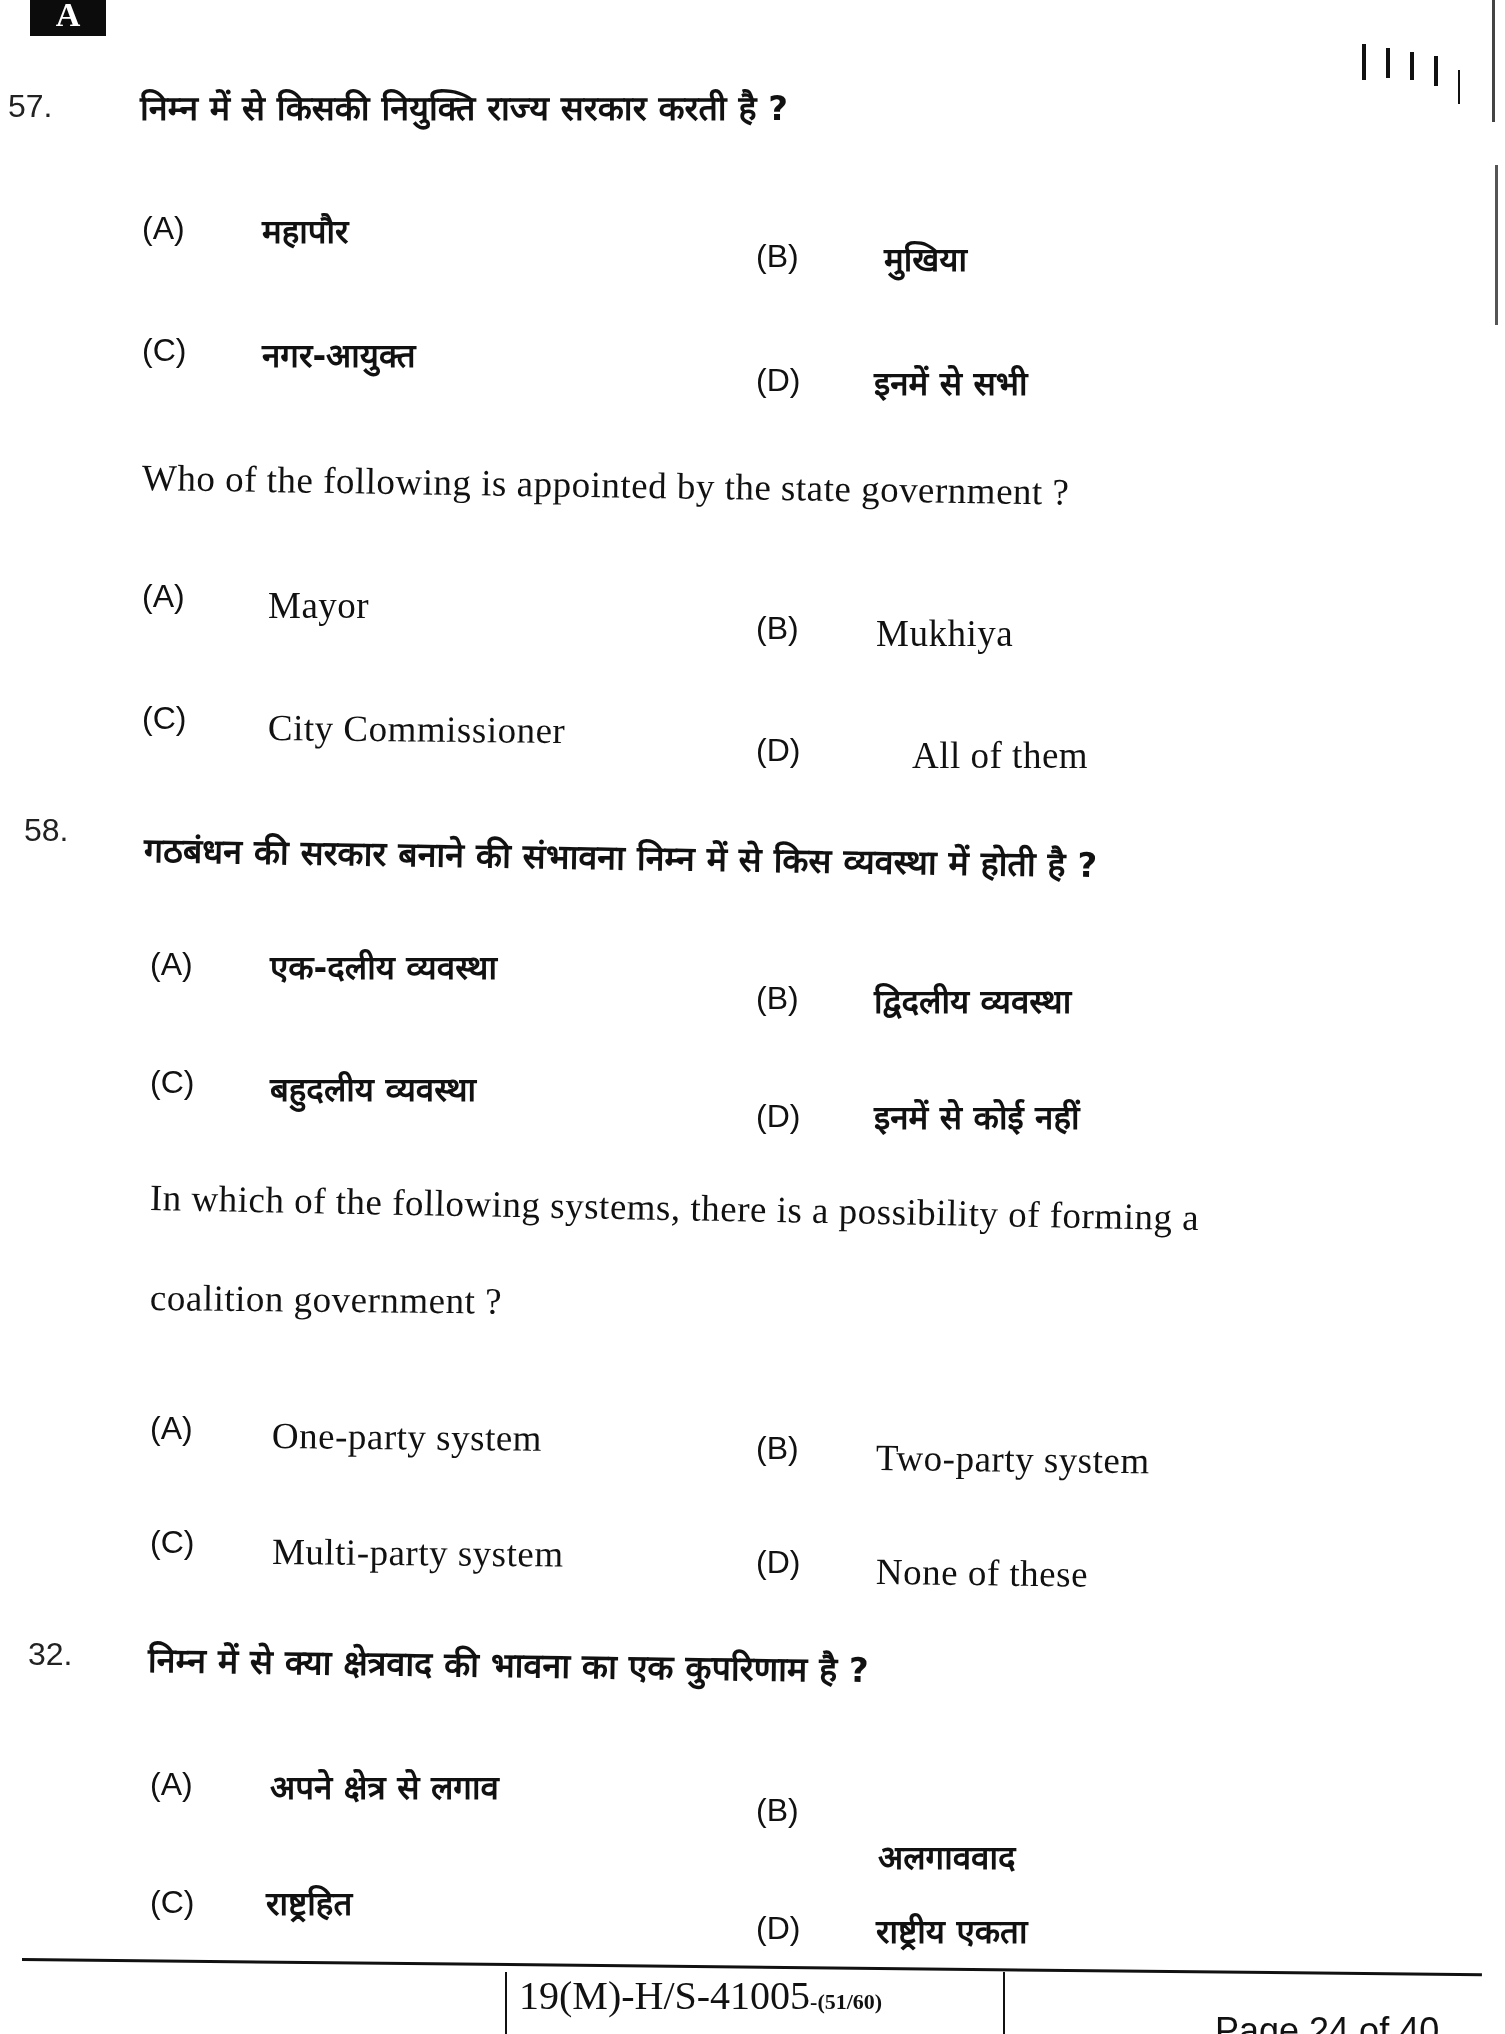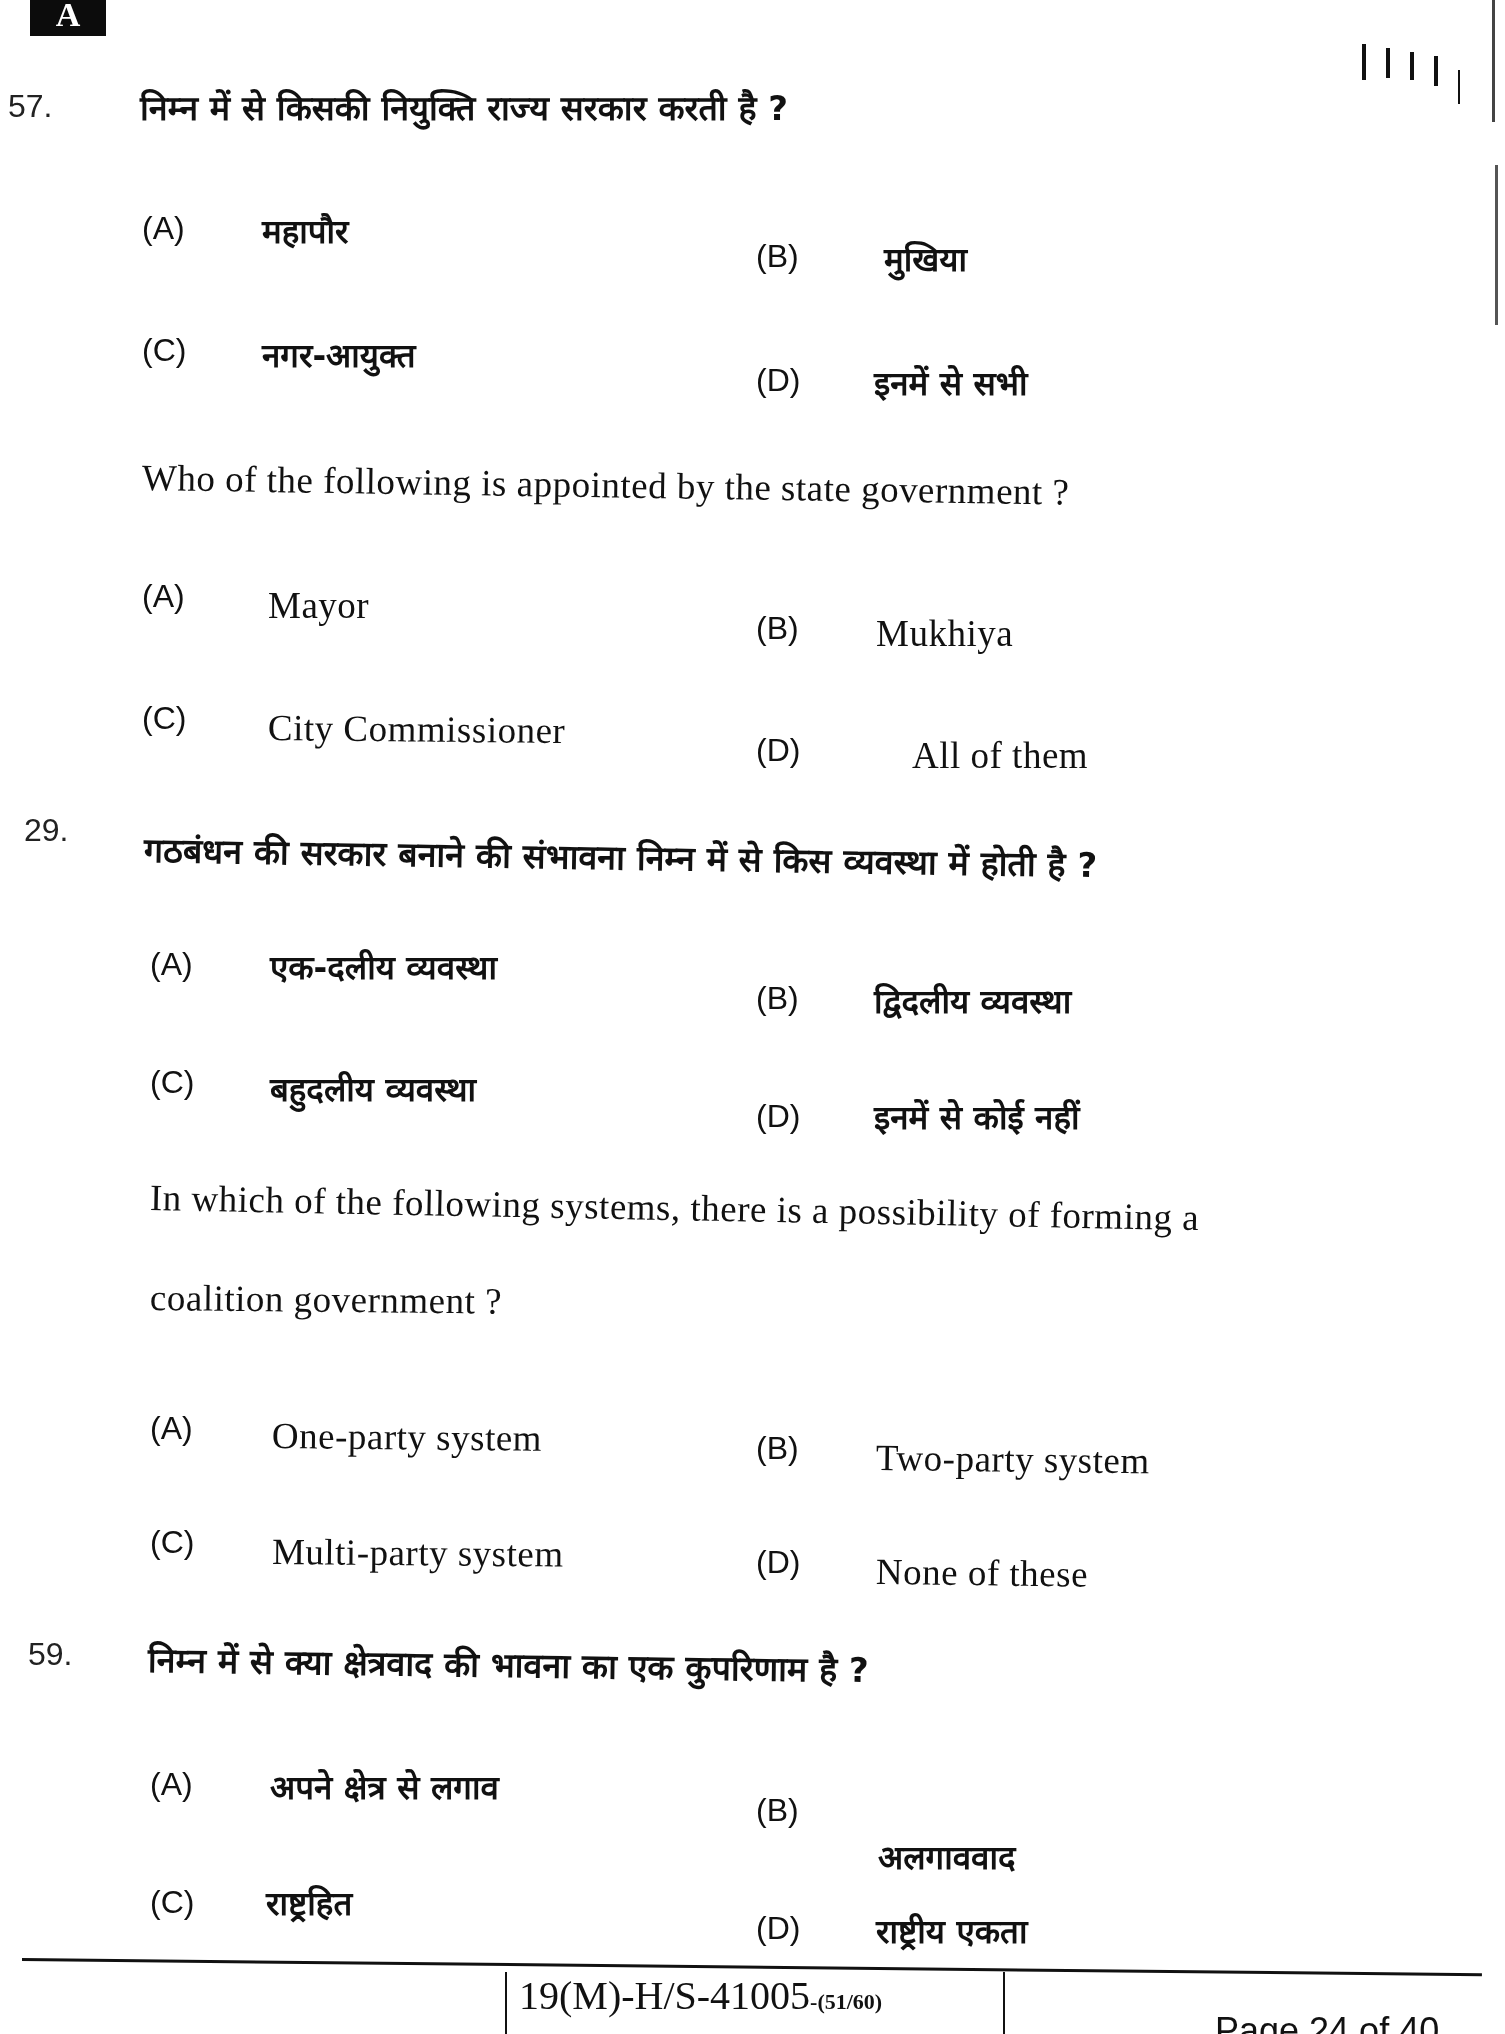--- a/index.html
+++ b/index.html
@@ -84,21 +84,21 @@
   <span class="opt-en" style="left:268px;top:584px">Mayor</span>
   <span class="opt-label" style="left:756px;top:610px">(B)</span>
   <span class="opt-en" style="left:876px;top:612px">Mukhiya</span>
   <span class="opt-label" style="left:142px;top:700px">(C)</span>
   <span class="opt-en" style="left:268px;top:706px;transform:rotate(0.6deg);transform-origin:left">City Commissioner</span>
   <span class="opt-label" style="left:756px;top:732px">(D)</span>
   <span class="opt-en" style="left:912px;top:734px">All of them</span>
 </div>
 
 <div>
-  <span class="q-num" style="left:24px;top:812px">29.</span>
+  <span class="q-num" style="left:24px;top:812px">58.</span>
   <span class="q-text-hi" style="left:144px;top:826px;transform:rotate(0.9deg);transform-origin:left">गठबंधन की सरकार बनाने की संभावना निम्न में से किस व्यवस्था में होती है ?</span>
 
   <span class="opt-label" style="left:150px;top:946px">(A)</span>
   <span class="opt-hi" style="left:270px;top:944px">एक-दलीय व्यवस्था</span>
   <span class="opt-label" style="left:756px;top:980px">(B)</span>
   <span class="opt-hi" style="left:874px;top:978px">द्विदलीय व्यवस्था</span>
   <span class="opt-label" style="left:150px;top:1064px">(C)</span>
   <span class="opt-hi" style="left:270px;top:1066px">बहुदलीय व्यवस्था</span>
   <span class="opt-label" style="left:756px;top:1098px">(D)</span>
   <span class="opt-hi" style="left:874px;top:1094px">इनमें से कोई नहीं</span>
@@ -110,21 +110,21 @@
   <span class="opt-en" style="left:272px;top:1414px;transform:rotate(0.6deg);transform-origin:left">One-party system</span>
   <span class="opt-label" style="left:756px;top:1430px">(B)</span>
   <span class="opt-en" style="left:876px;top:1436px;transform:rotate(0.7deg);transform-origin:left">Two-party system</span>
   <span class="opt-label" style="left:150px;top:1524px">(C)</span>
   <span class="opt-en" style="left:272px;top:1530px;transform:rotate(0.5deg);transform-origin:left">Multi-party system</span>
   <span class="opt-label" style="left:756px;top:1544px">(D)</span>
   <span class="opt-en" style="left:876px;top:1550px;transform:rotate(0.7deg);transform-origin:left">None of these</span>
 </div>
 
 <div>
-  <span class="q-num" style="left:28px;top:1636px">59.</span>
+  <span class="q-num" style="left:28px;top:1636px">32.</span>
   <span class="q-text-hi" style="left:148px;top:1636px;transform:rotate(0.8deg);transform-origin:left">निम्न में से क्या क्षेत्रवाद की भावना का एक कुपरिणाम है ?</span>
 
   <span class="opt-label" style="left:150px;top:1766px">(A)</span>
   <span class="opt-hi" style="left:270px;top:1764px">अपने क्षेत्र से लगाव</span>
   <span class="opt-label" style="left:756px;top:1792px">(B)</span>
   <span class="opt-hi" style="left:878px;top:1834px">अलगाववाद</span>
   <span class="opt-label" style="left:150px;top:1884px">(C)</span>
   <span class="opt-hi" style="left:266px;top:1880px">राष्ट्रहित</span>
   <span class="opt-label" style="left:756px;top:1910px">(D)</span>
   <span class="opt-hi" style="left:876px;top:1908px">राष्ट्रीय एकता</span>

